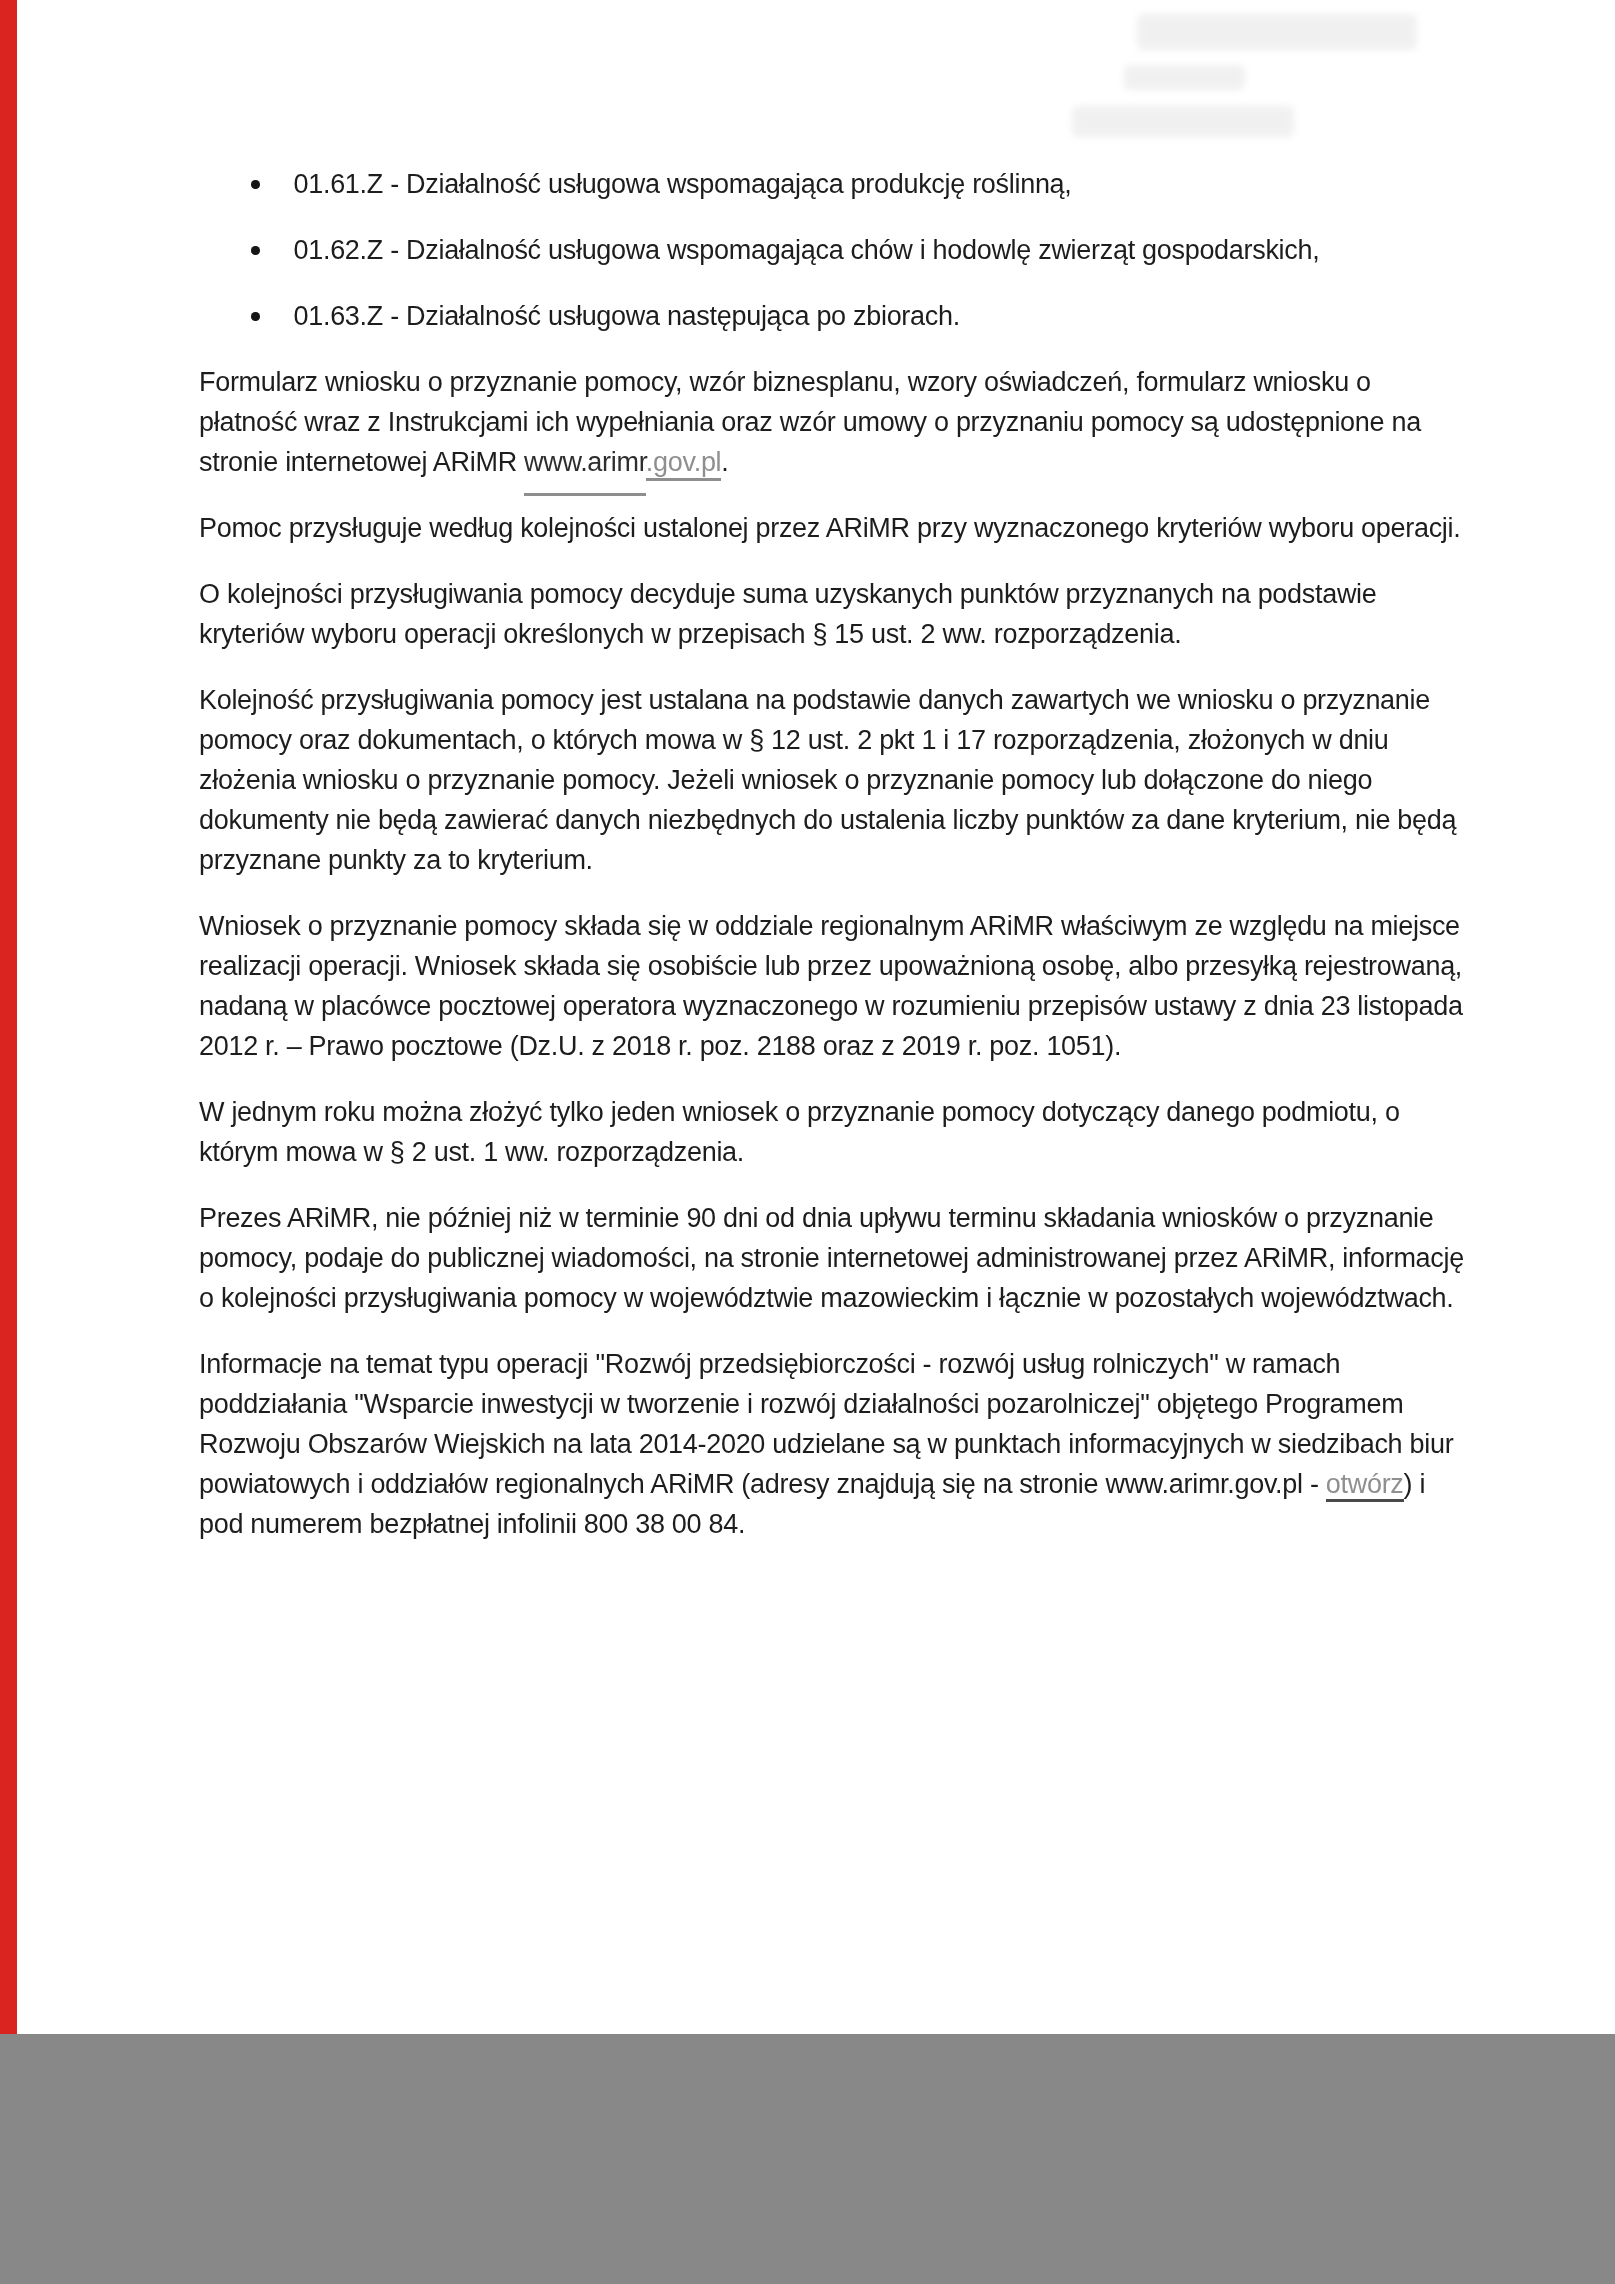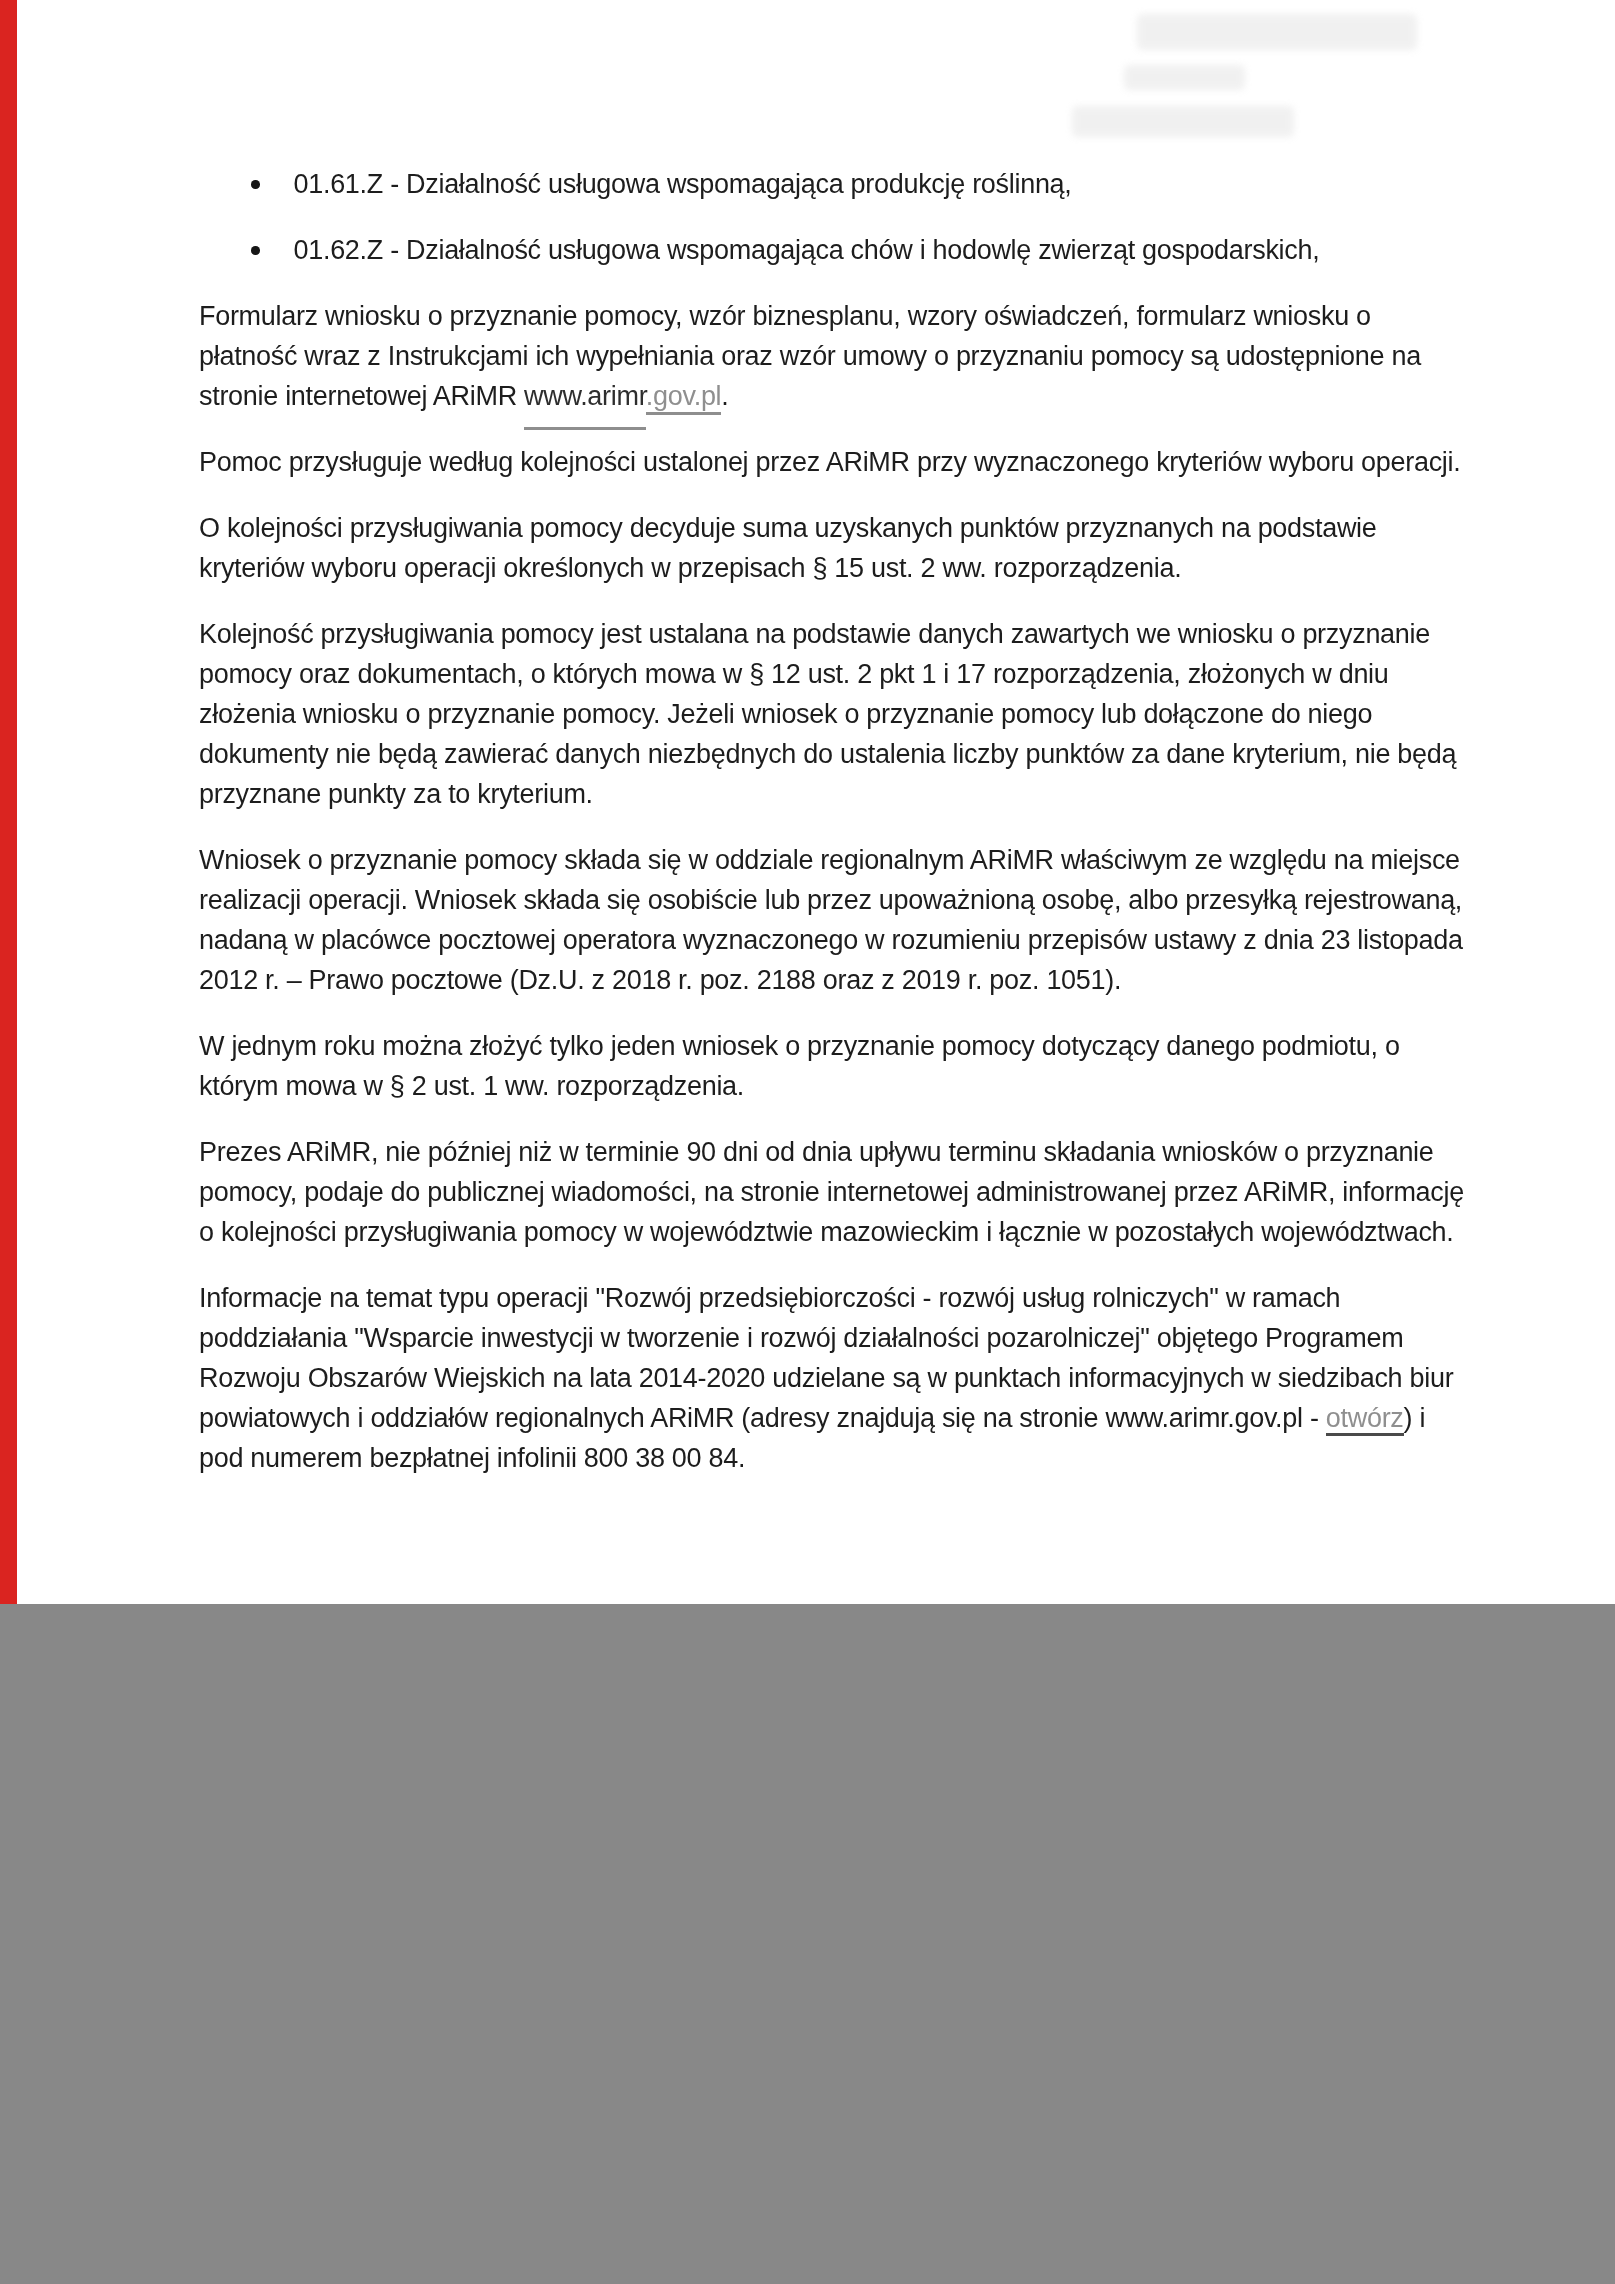--- a/index.html
+++ b/index.html
@@ -1,19 +1,19 @@
 <!DOCTYPE html>
 <html style="font-size:10.4px"><head>
 <meta charset="utf-8">
 <style>
   html, body { margin: 0; padding: 0; background: #888; }
   .page {
     position: relative;
     width: 1616px;
-    height: 1604px;
+    height: 2034px;
     background: #ffffff;
     overflow: hidden;
     font-family: "Liberation Sans", "DejaVu Sans", sans-serif;
     color: #1d1d1d;
   }
   .red-bar {
     position: absolute;
     left: 0; top: 0;
     width: 17px; height: 2284px;
     background: #da2420;
@@ -94,20 +94,24 @@
   <div class="content">
     <div class="bullets">
         <div class="bullet-row">
           <span class="dot"></span>
           <span class="bullet-text">01.61.Z - Działalność usługowa wspomagająca produkcję roślinną,</span>
         </div>
         <div class="bullet-row">
           <span class="dot"></span>
           <span class="bullet-text">01.62.Z - Działalność usługowa wspomagająca chów i hodowlę zwierząt gospodarskich,</span>
         </div>
+        <div class="bullet-row">
+          <span class="dot"></span>
+          <span class="bullet-text">01.63.Z - Działalność usługowa następująca po zbiorach.</span>
+        </div>
       </div>
     <div>
         <p class="para"><span class="seg-normal">Formularz wniosku o przyznanie pomocy, wzór biznesplanu, wzory oświadczeń, formularz wniosku o płatność wraz z Instrukcjami ich wypełniania oraz wzór umowy o przyznaniu pomocy są udostępnione na stronie internetowej ARiMR </span><span class="seg-link-dark">www.arimr</span><span class="seg-link-grey">.gov.pl</span><span class="seg-normal">.</span></p>
         <p class="para"><span class="seg-normal">Pomoc przysługuje według kolejności ustalonej przez ARiMR przy wyznaczonego kryteriów wyboru operacji.</span></p>
         <p class="para"><span class="seg-normal">O kolejności przysługiwania pomocy decyduje suma uzyskanych punktów przyznanych na podstawie kryteriów wyboru operacji określonych w przepisach § 15 ust. 2 ww. rozporządzenia.</span></p>
         <p class="para"><span class="seg-normal">Kolejność przysługiwania pomocy jest ustalana na podstawie danych zawartych we wniosku o przyznanie pomocy oraz dokumentach, o których mowa w § 12 ust. 2 pkt 1 i 17 rozporządzenia, złożonych w dniu złożenia wniosku o przyznanie pomocy. Jeżeli wniosek o przyznanie pomocy lub dołączone do niego dokumenty nie będą zawierać danych niezbędnych do ustalenia liczby punktów za dane kryterium, nie będą przyznane punkty za to kryterium.</span></p>
         <p class="para"><span class="seg-normal">Wniosek o przyznanie pomocy składa się w oddziale regionalnym ARiMR właściwym ze względu na miejsce realizacji operacji. Wniosek składa się osobiście lub przez upoważnioną osobę, albo przesyłką rejestrowaną, nadaną w placówce pocztowej operatora wyznaczonego w rozumieniu przepisów ustawy z dnia 23 listopada 2012 r. – Prawo pocztowe (Dz.U. z 2018 r. poz. 2188 oraz z 2019 r. poz. 1051).</span></p>
         <p class="para"><span class="seg-normal">W jednym roku można złożyć tylko jeden wniosek o przyznanie pomocy dotyczący danego podmiotu, o którym mowa w § 2 ust. 1 ww. rozporządzenia.</span></p>
         <p class="para"><span class="seg-normal">Prezes ARiMR, nie później niż w terminie 90 dni od dnia upływu terminu składania wniosków o przyznanie pomocy, podaje do publicznej wiadomości, na stronie internetowej administrowanej przez ARiMR, informację o kolejności przysługiwania pomocy w województwie mazowieckim i łącznie w pozostałych województwach.</span></p>
         <p class="para"><span class="seg-normal">Informacje na temat typu operacji "Rozwój przedsiębiorczości - rozwój usług rolniczych" w ramach poddziałania "Wsparcie inwestycji w tworzenie i rozwój działalności pozarolniczej" objętego Programem Rozwoju Obszarów Wiejskich na lata 2014-2020 udzielane są w punktach informacyjnych w siedzibach biur powiatowych i oddziałów regionalnych ARiMR (adresy znajdują się na stronie www.arimr.gov.pl - </span><span class="seg-link-otworz">otwórz</span><span class="seg-normal">) i pod numerem bezpłatnej infolinii 800 38 00 84.</span></p>

